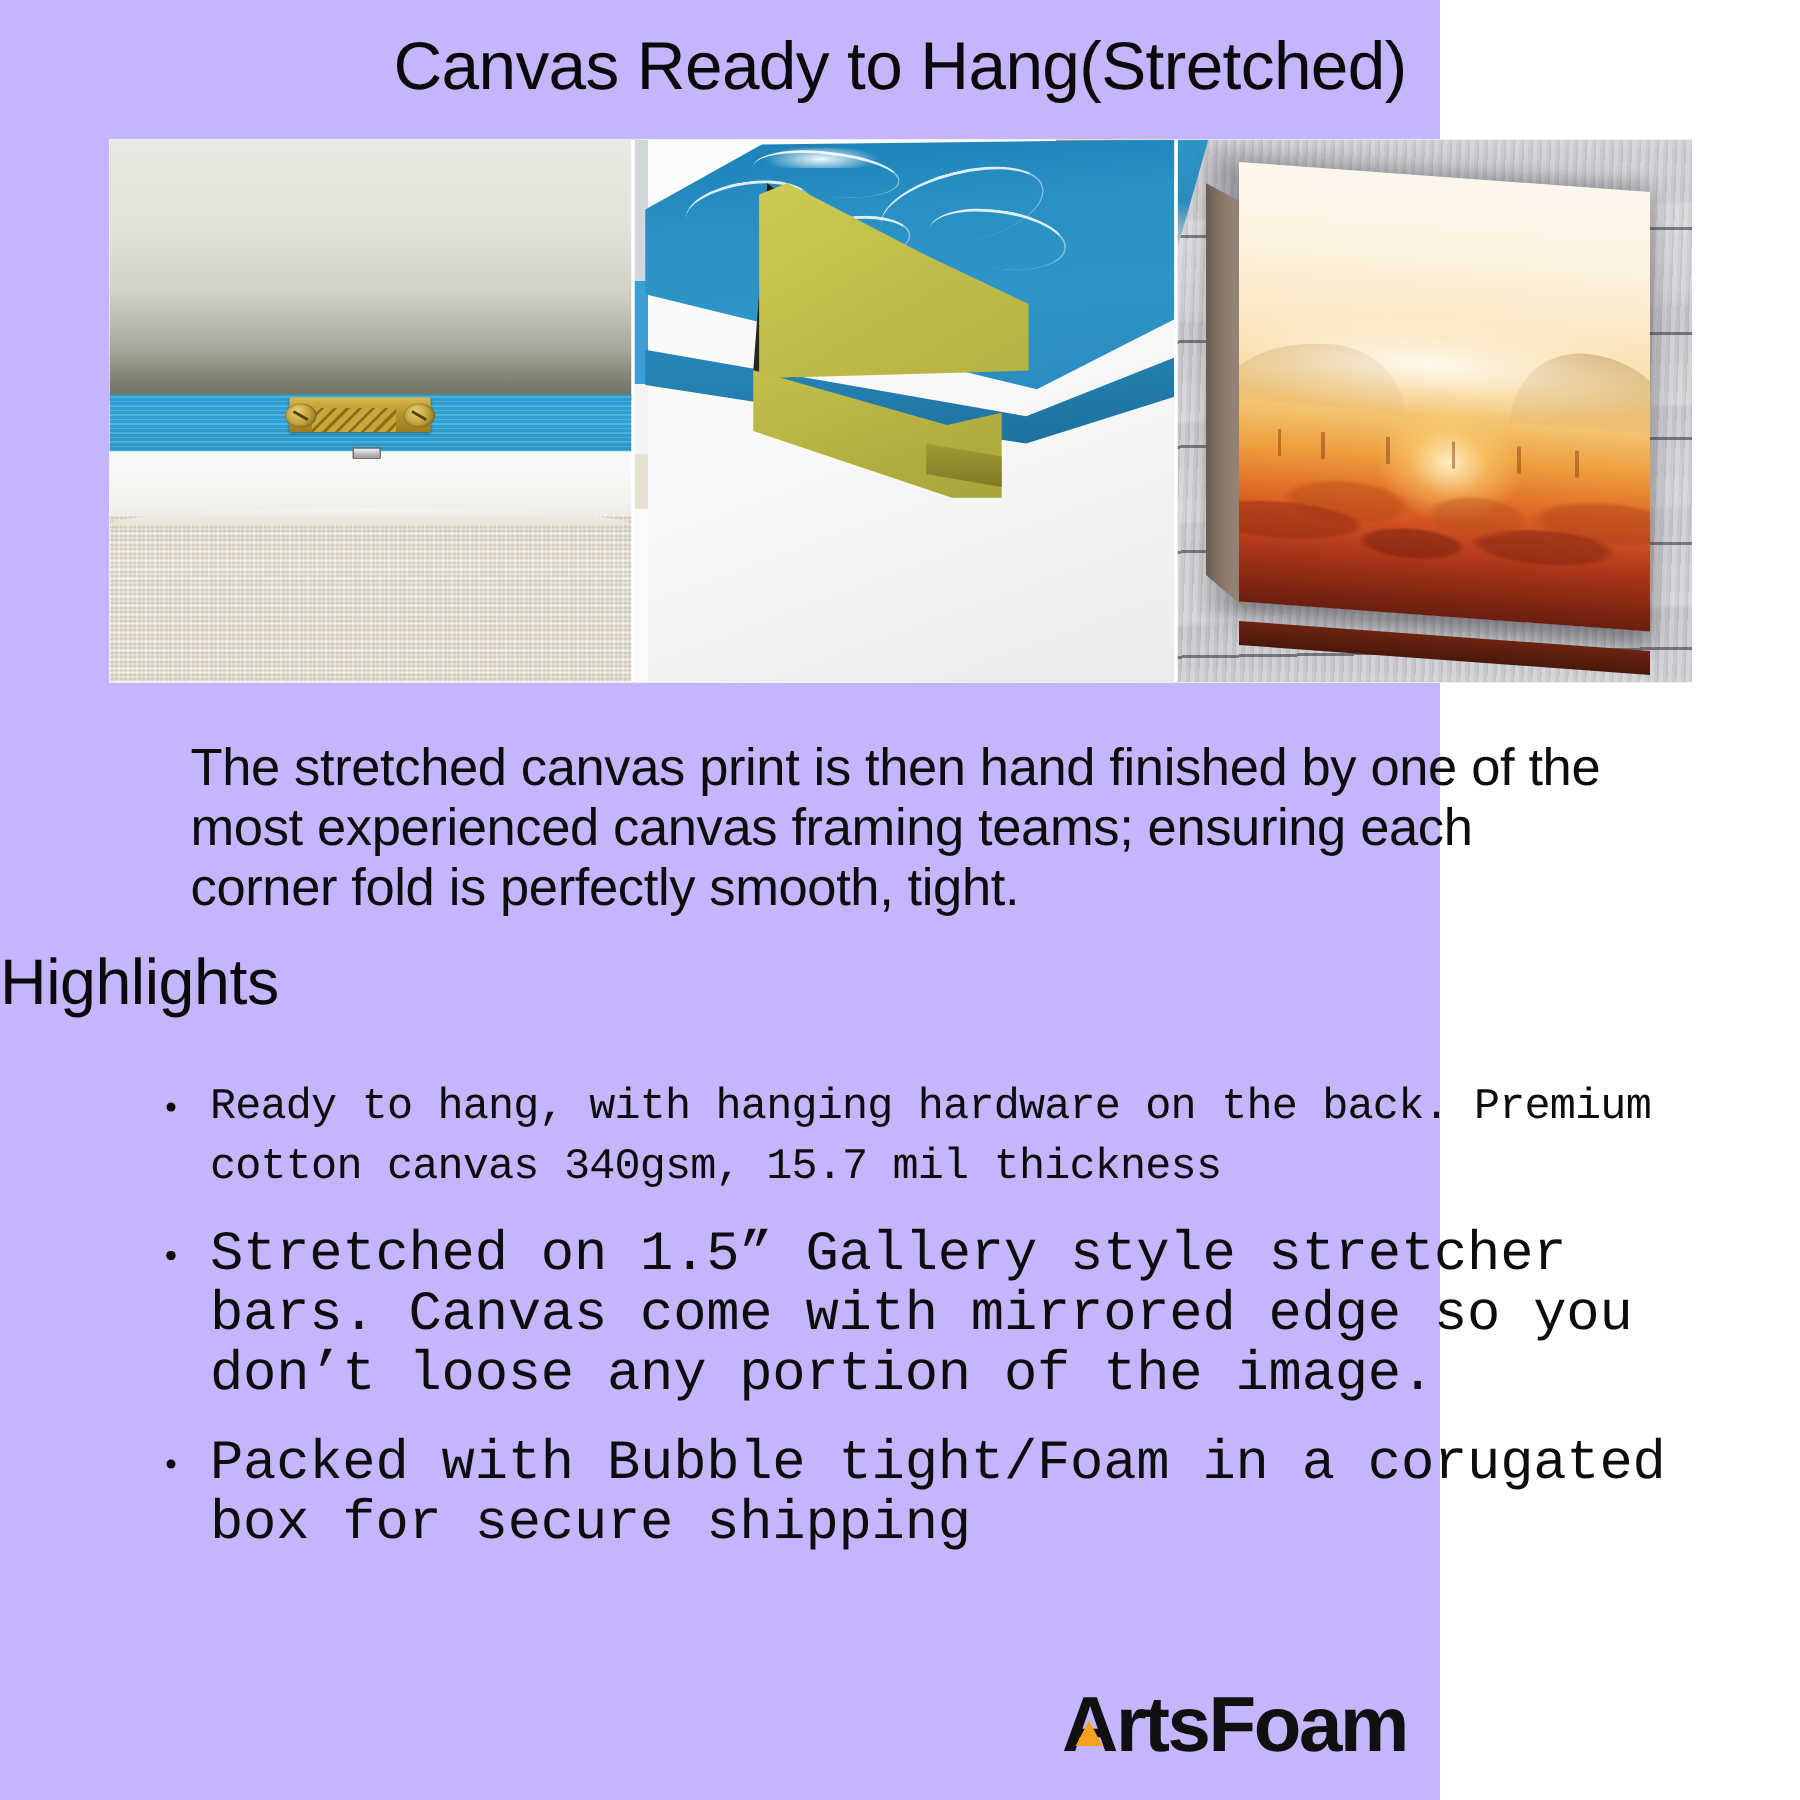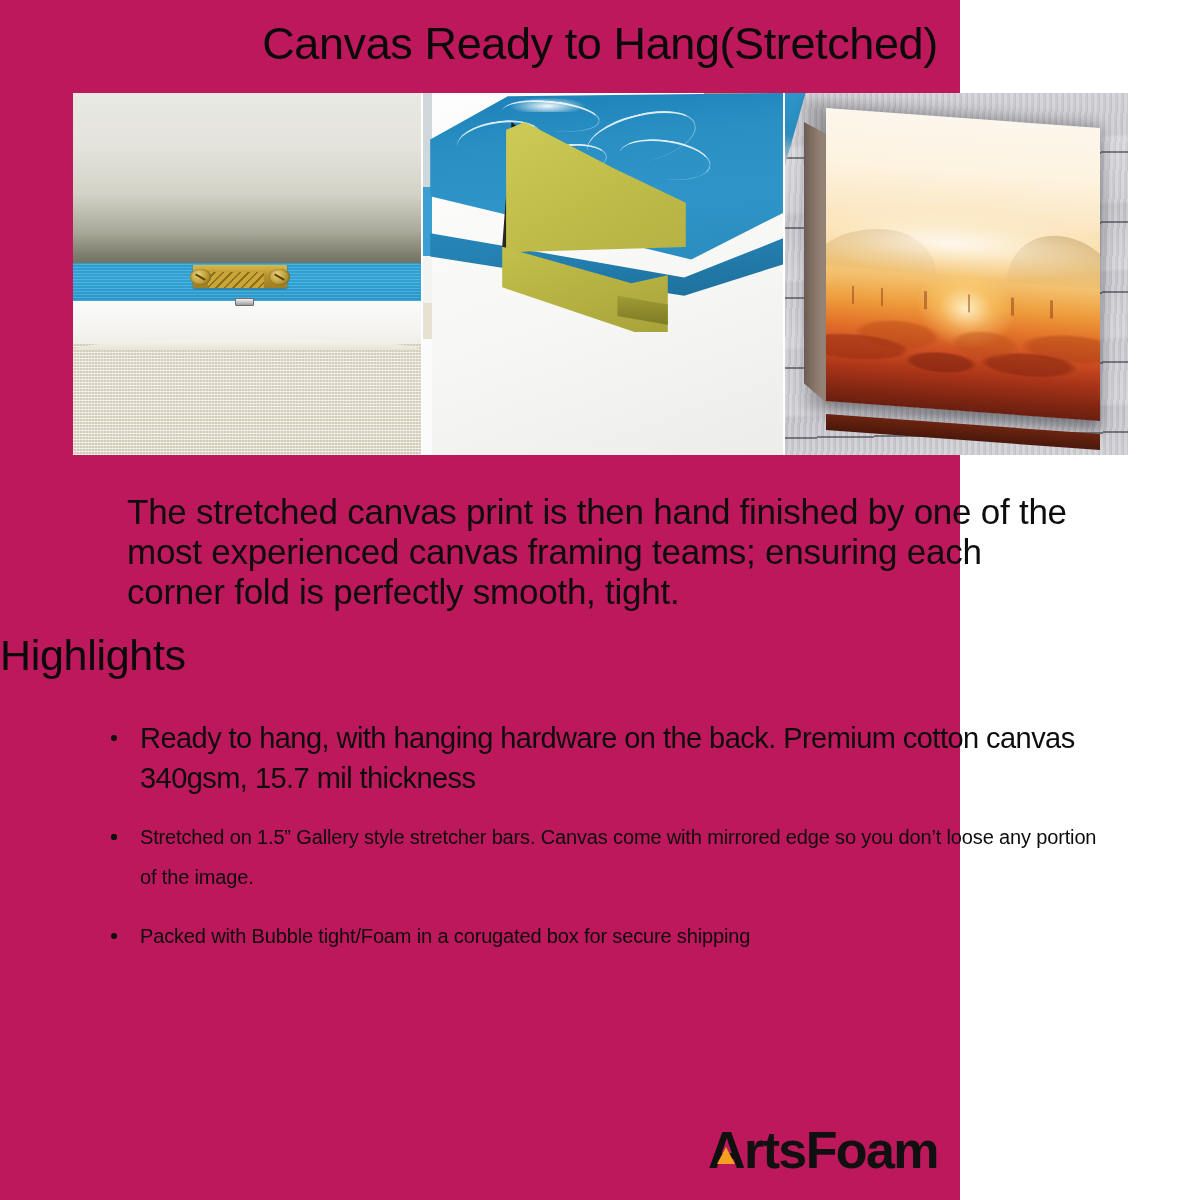--- a/index.html
+++ b/index.html
@@ -13,21 +13,21 @@
     height: 1200px;
     overflow: hidden;
     font-family: "Liberation Sans", sans-serif;
     color: #0d0d0d;
     position: relative;
   }
   .page {
     position: relative;
     width: 960px;
     height: 1200px;
-    background: #be185d;
+    background: #c4b5fd;
   }
 
   
   .title {
     position: absolute;
     left: 0;
     top: 18px;
     width: 1200px;
     text-align: center;
     font-family: "Liberation Sans", sans-serif;
@@ -357,38 +357,38 @@
   .bullets {
     position: absolute;
     left: 108px;
     top: 718px;
     width: 1010px;
   }
   .bullet {
     position: relative;
     padding-left: 32px;
     margin-bottom: 19px;
-    font-family: Liberation Sans, sans-serif;
+    font-family: Liberation Mono, monospace;
     font-size: 29px;
     line-height: 40px;
     font-weight: 400;
     letter-spacing: -0.55px;
     color: #0d0d0d;
   }
   .bullet .dot {
     position: absolute;
     left: 3px;
     top: 17px;
     width: 6px;
     height: 6px;
     background: #0d0d0d;
     border-radius: 50%;
   }
   .bullet.wide {
-    font-size: 20px;
+    font-size: 37px;
     letter-spacing: -0.15px;
   }
 
   
   .logo {
     position: absolute;
     right: 22px;
     bottom: 22px;
     display: flex;
     align-items: baseline;

